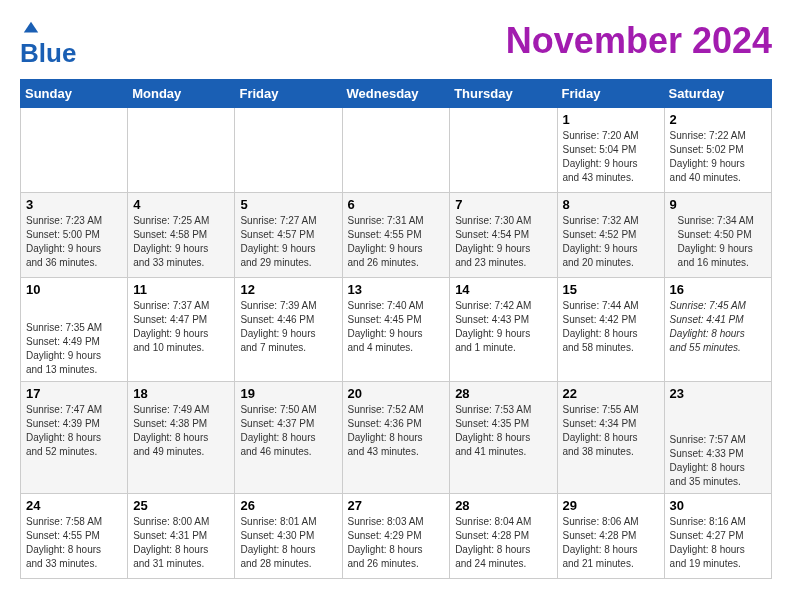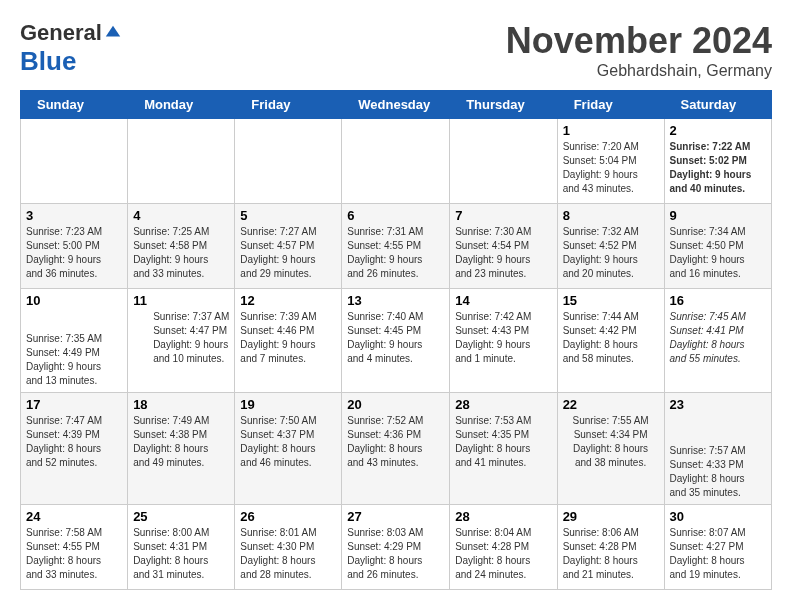--- a/index.html
+++ b/index.html
@@ -33,35 +33,35 @@
       width: 18px;
       height: 18px;
       margin-left: 2px;
     }
     .title-block {
       text-align: right;
     }
     .month-title {
       font-size: 36px;
       font-weight: bold;
-      color: #404040;
+      color: #a21caf;
     }
     .location-title {
       font-size: 16px;
       color: #444;
     }
     table {
       width: 100%;
       border-collapse: collapse;
       font-size: 11px;
     }
     thead tr th {
       background: #1a5fb4;
       color: #fff;
-      padding: 6px 16px;
+      padding: 6px 4px;
       text-align: left;
       font-size: 13px;
       font-weight: bold;
       border: 1px solid #1a5fb4;
     }
     tbody tr td {
       border: 1px solid #ccc;
       vertical-align: top;
       padding: 4px 5px;
       width: 108px;
@@ -89,30 +89,28 @@
     tbody tr:nth-child(even) .empty-cell {
       background: #f5f5f5 !important;
     }
   </style>
 </head>
 <body>
 
 <div class="header">
   <div class="logo">
     <div class="logo-text">
-      <span class="logo-general">General</span>
       <svg class="logo-icon" viewBox="0 0 20 20">
         <polygon points="10,2 18,14 2,14" fill="#1a5fb4"></polygon>
       </svg>
     </div>
     <span class="logo-blue" style="font-size:26px;font-weight:bold;">Blue</span>
   </div>
   <div class="title-block">
     <div class="month-title">November 2024</div>
-    <div class="location-title">Gebhardshain, Germany</div>
   </div>
 </div>
 
 <table>
   <thead>
     <tr>
     <th>Sunday</th>
         <th>Monday</th>
         <th>Friday</th>
         <th>Wednesday</th>
@@ -130,21 +128,21 @@
         <td class="empty-cell"></td>
         <td>
           <span class="day-num">1</span>
           <div class="day-info" style="white-space: pre-line;">Sunrise: 7:20 AM
 Sunset: 5:04 PM
 Daylight: 9 hours
 and 43 minutes.</div>
         </td>
         <td>
           <span class="day-num">2</span>
-          <div class="day-info" style="white-space: pre-line; font-weight: bold;">Sunrise: 7:22 AM
+          <div class="day-info" style="white-space: pre-line;">Sunrise: 7:22 AM
 Sunset: 5:02 PM
 Daylight: 9 hours
 and 40 minutes.</div>
         </td>
       </tr>
       <tr>
         <td>
           <span class="day-num">3</span>
           <div class="day-info" style="white-space: pre-line;">Sunrise: 7:23 AM
 Sunset: 5:00 PM
@@ -181,37 +179,37 @@
         </td>
         <td>
           <span class="day-num">8</span>
           <div class="day-info" style="white-space: pre-line;">Sunrise: 7:32 AM
 Sunset: 4:52 PM
 Daylight: 9 hours
 and 20 minutes.</div>
         </td>
         <td>
           <span class="day-num">9</span>
-          <div class="day-info" style="white-space: pre-line;">Sunrise: 7:34 AM
+          <div class="day-info" style="white-space: pre-line; margin-left: 8px;">Sunrise: 7:34 AM
 Sunset: 4:50 PM
 Daylight: 9 hours
 and 16 minutes.</div>
         </td>
       </tr>
       <tr>
         <td>
           <span class="day-num">10</span>
           <div class="day-info" style="white-space: pre-line; margin-top: 24px;">Sunrise: 7:35 AM
 Sunset: 4:49 PM
 Daylight: 9 hours
 and 13 minutes.</div>
         </td>
         <td>
           <span class="day-num">11</span>
-          <div class="day-info" style="white-space: pre-line; margin-left: 20px;">Sunrise: 7:37 AM
+          <div class="day-info" style="white-space: pre-line;">Sunrise: 7:37 AM
 Sunset: 4:47 PM
 Daylight: 9 hours
 and 10 minutes.</div>
         </td>
         <td>
           <span class="day-num">12</span>
           <div class="day-info" style="white-space: pre-line;">Sunrise: 7:39 AM
 Sunset: 4:46 PM
 Daylight: 9 hours
 and 7 minutes.</div>
@@ -276,21 +274,21 @@
         </td>
         <td>
           <span class="day-num">28</span>
           <div class="day-info" style="white-space: pre-line;">Sunrise: 7:53 AM
 Sunset: 4:35 PM
 Daylight: 8 hours
 and 41 minutes.</div>
         </td>
         <td>
           <span class="day-num">22</span>
-          <div class="day-info" style="white-space: pre-line; text-align: center;">Sunrise: 7:55 AM
+          <div class="day-info" style="white-space: pre-line;">Sunrise: 7:55 AM
 Sunset: 4:34 PM
 Daylight: 8 hours
 and 38 minutes.</div>
         </td>
         <td>
           <span class="day-num">23</span>
           <div class="day-info" style="white-space: pre-line; margin-top: 32px;">Sunrise: 7:57 AM
 Sunset: 4:33 PM
 Daylight: 8 hours
 and 35 minutes.</div>
@@ -334,20 +332,20 @@
         </td>
         <td>
           <span class="day-num">29</span>
           <div class="day-info" style="white-space: pre-line;">Sunrise: 8:06 AM
 Sunset: 4:28 PM
 Daylight: 8 hours
 and 21 minutes.</div>
         </td>
         <td>
           <span class="day-num">30</span>
-          <div class="day-info" style="white-space: pre-line;">Sunrise: 8:07 AM
+          <div class="day-info" style="white-space: pre-line;">Sunrise: 8:16 AM
 Sunset: 4:27 PM
 Daylight: 8 hours
 and 19 minutes.</div>
         </td>
       </tr>
     </tbody>
 </table>
 
 </body></html>

